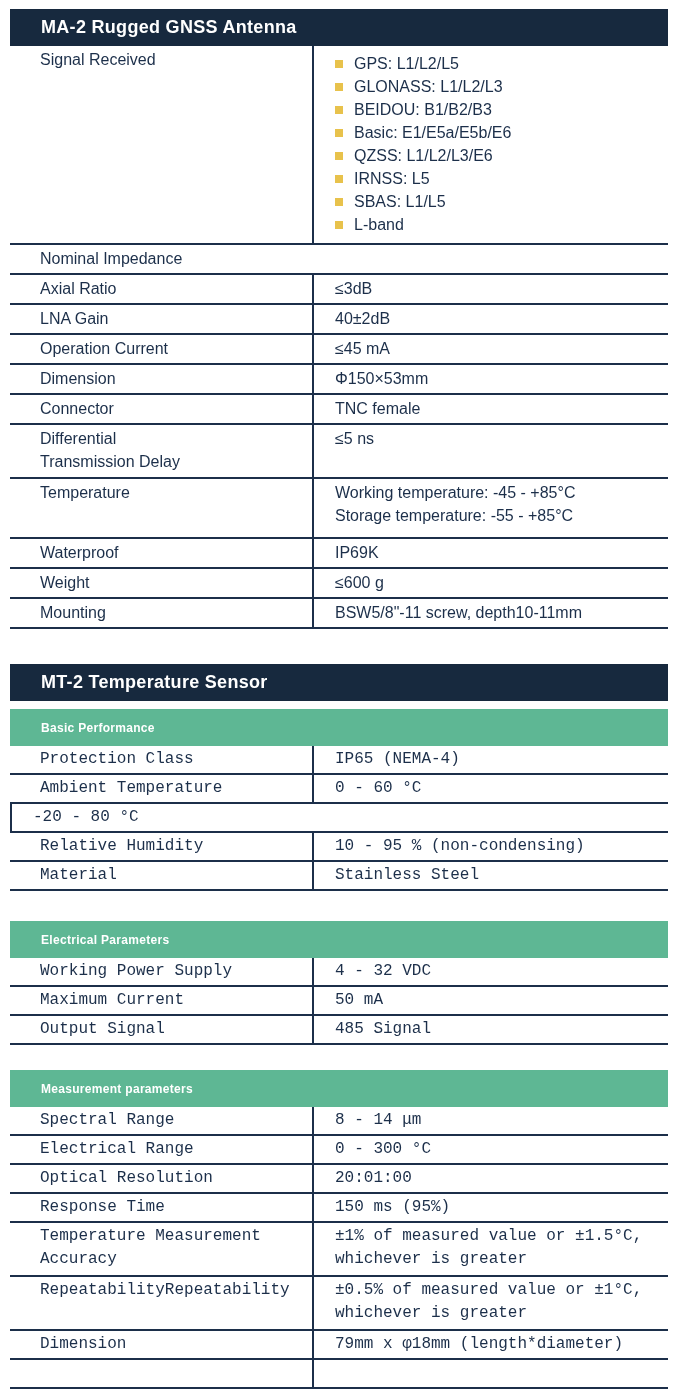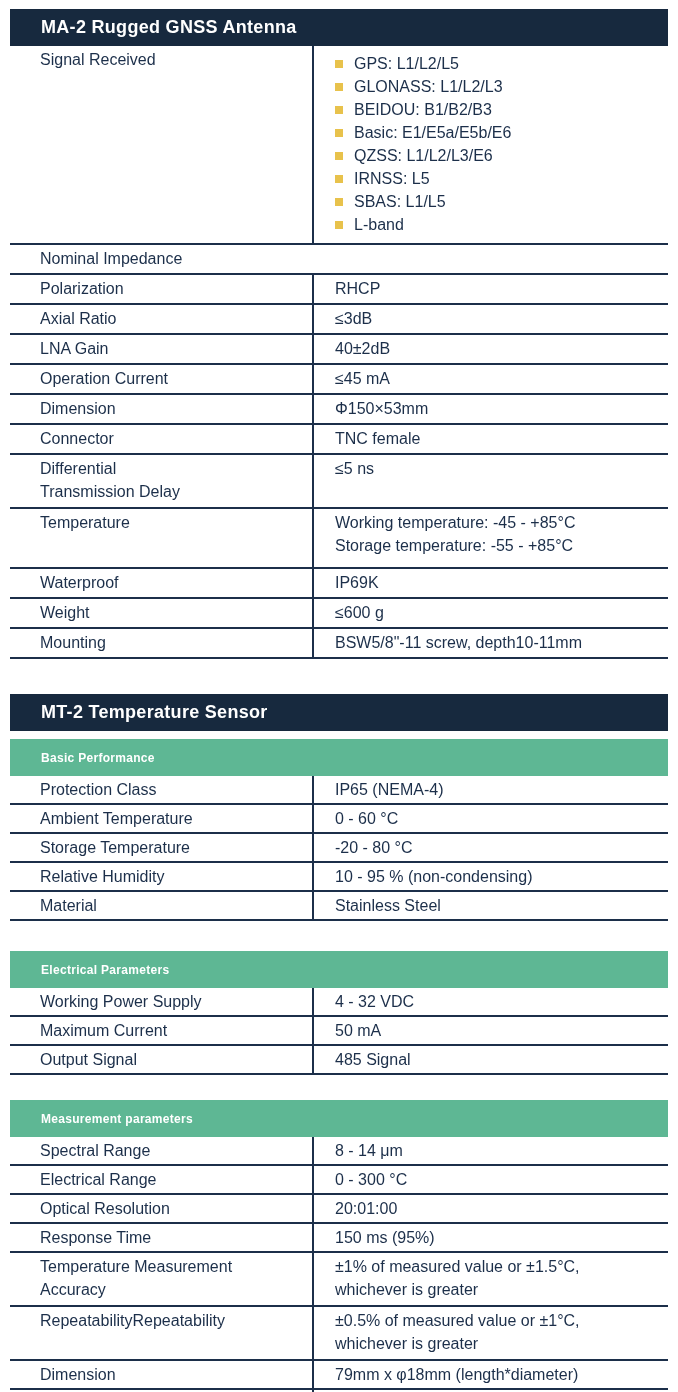--- a/index.html
+++ b/index.html
@@ -60,21 +60,21 @@
     padding: 2px 4px 2px 21px;
     display: flex;
     align-items: flex-start;
   }
   .c-label span, .c-value span {
     font-size: 16px;
     line-height: 23px;
     white-space: pre-line;
   }
   .t-ant .row   { min-height: 28px; }
-  .t-mt  .row   { min-height: 27px; }
+  .t-mt  .row   { min-height: 27px; font-family: Liberation Mono, monospace; }
   .row.tall     { min-height: 52px; }
   .row.taller   { min-height: 58px; }
 
   
   .row.signal { min-height: 197px; }
   .row.signal .c-value { padding-top: 6px; padding-bottom: 6px; }
   .bullets {
     list-style: none;
     margin: 0;
     padding: 0;
@@ -146,28 +146,20 @@
       </div>
     </div>
 
     <div class="row">
       <div class="c-label">
           <span>Nominal Impedance</span>
         </div>
     </div>
     <div class="row">
       <div class="c-label">
-          <span>Polarization</span>
-        </div>
-      <div class="c-value">
-          <span>RHCP</span>
-        </div>
-    </div>
-    <div class="row">
-      <div class="c-label">
           <span>Axial Ratio</span>
         </div>
       <div class="c-value">
           <span>≤3dB</span>
         </div>
     </div>
     <div class="row">
       <div class="c-label">
           <span>LNA Gain</span>
         </div>
@@ -265,23 +257,20 @@
     </div>
     <div class="row">
       <div class="c-label">
           <span>Ambient Temperature</span>
         </div>
       <div class="c-value">
           <span>0 - 60  °C</span>
         </div>
     </div>
     <div class="row">
-      <div class="c-label">
-          <span>Storage Temperature</span>
-        </div>
       <div class="c-value">
           <span>-20 - 80 °C</span>
         </div>
     </div>
     <div class="row">
       <div class="c-label">
           <span>Relative Humidity</span>
         </div>
       <div class="c-value">
           <span>10 - 95 % (non-condensing)</span>

